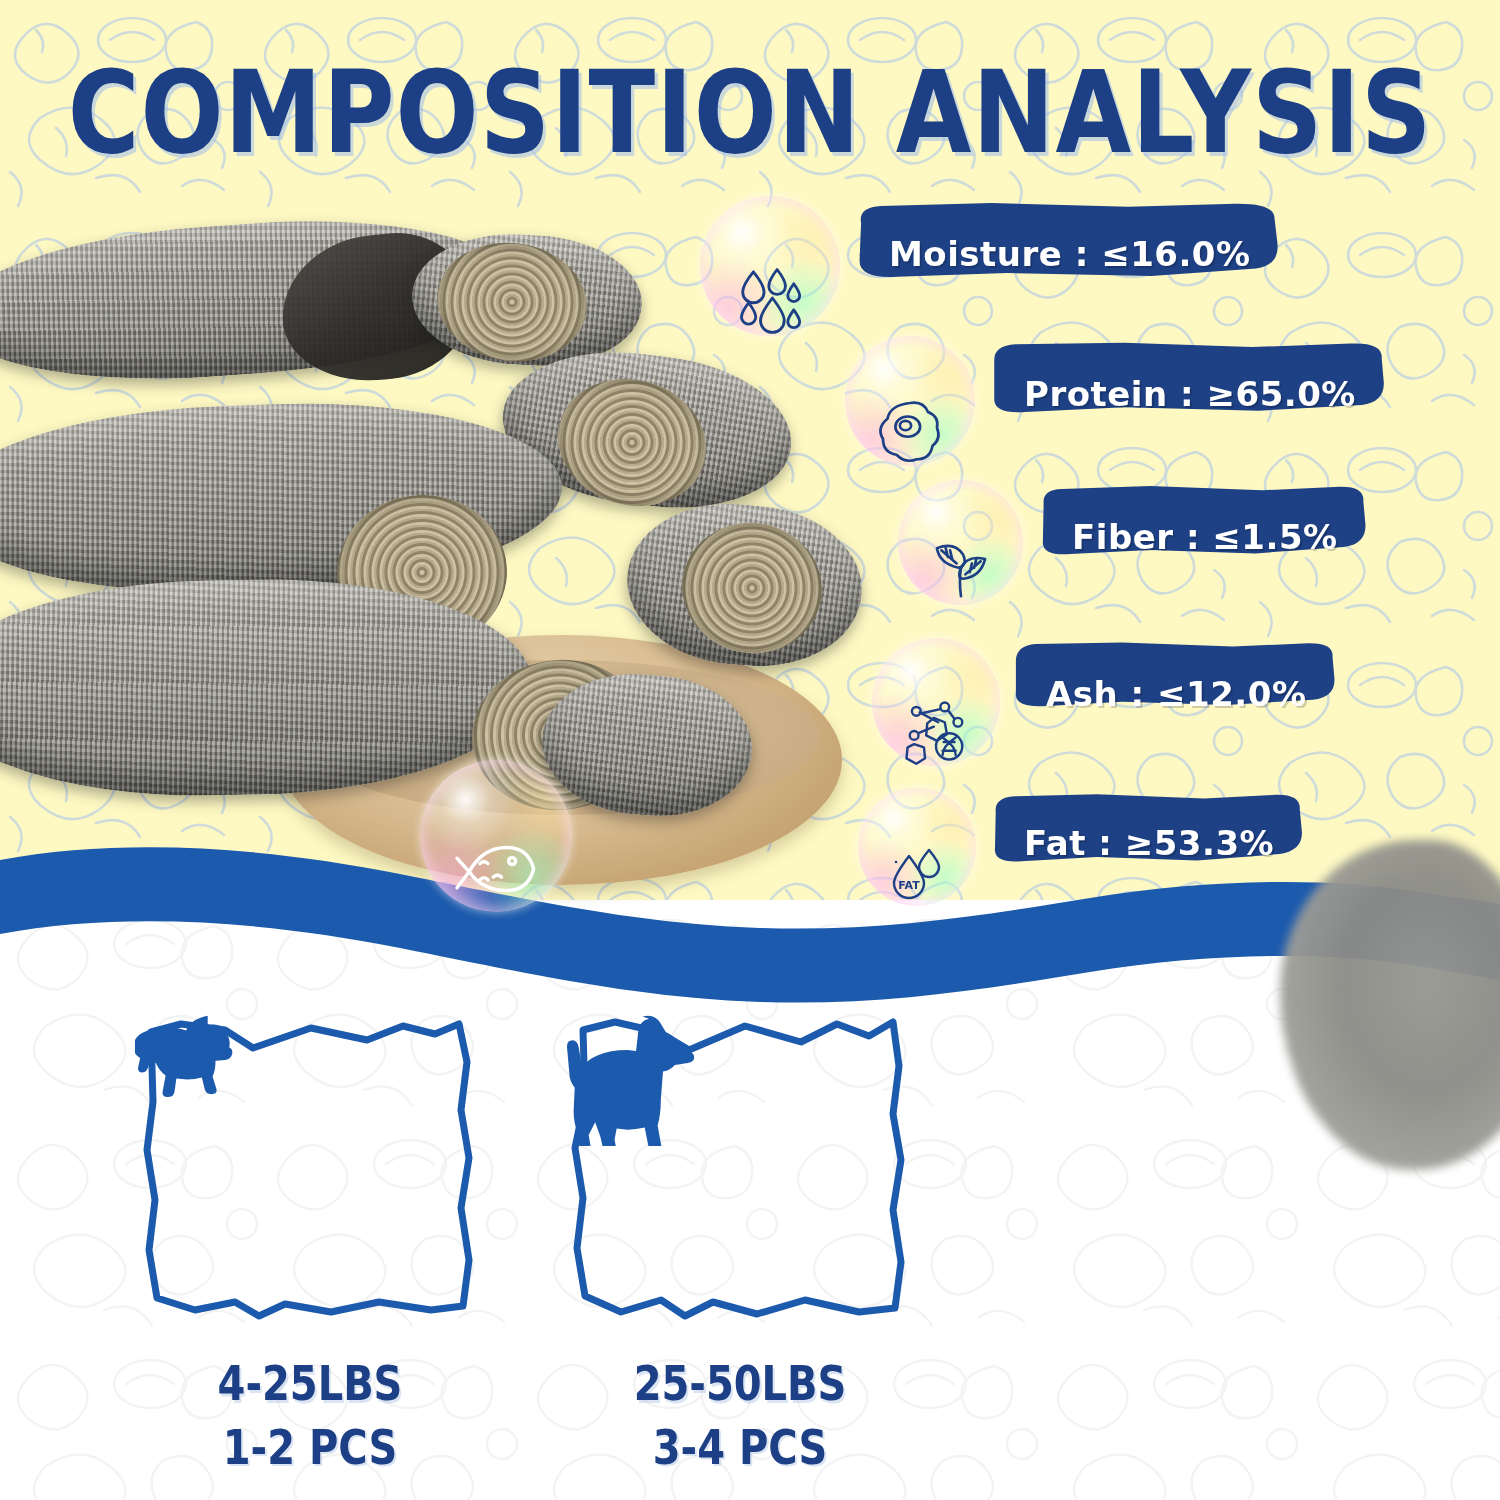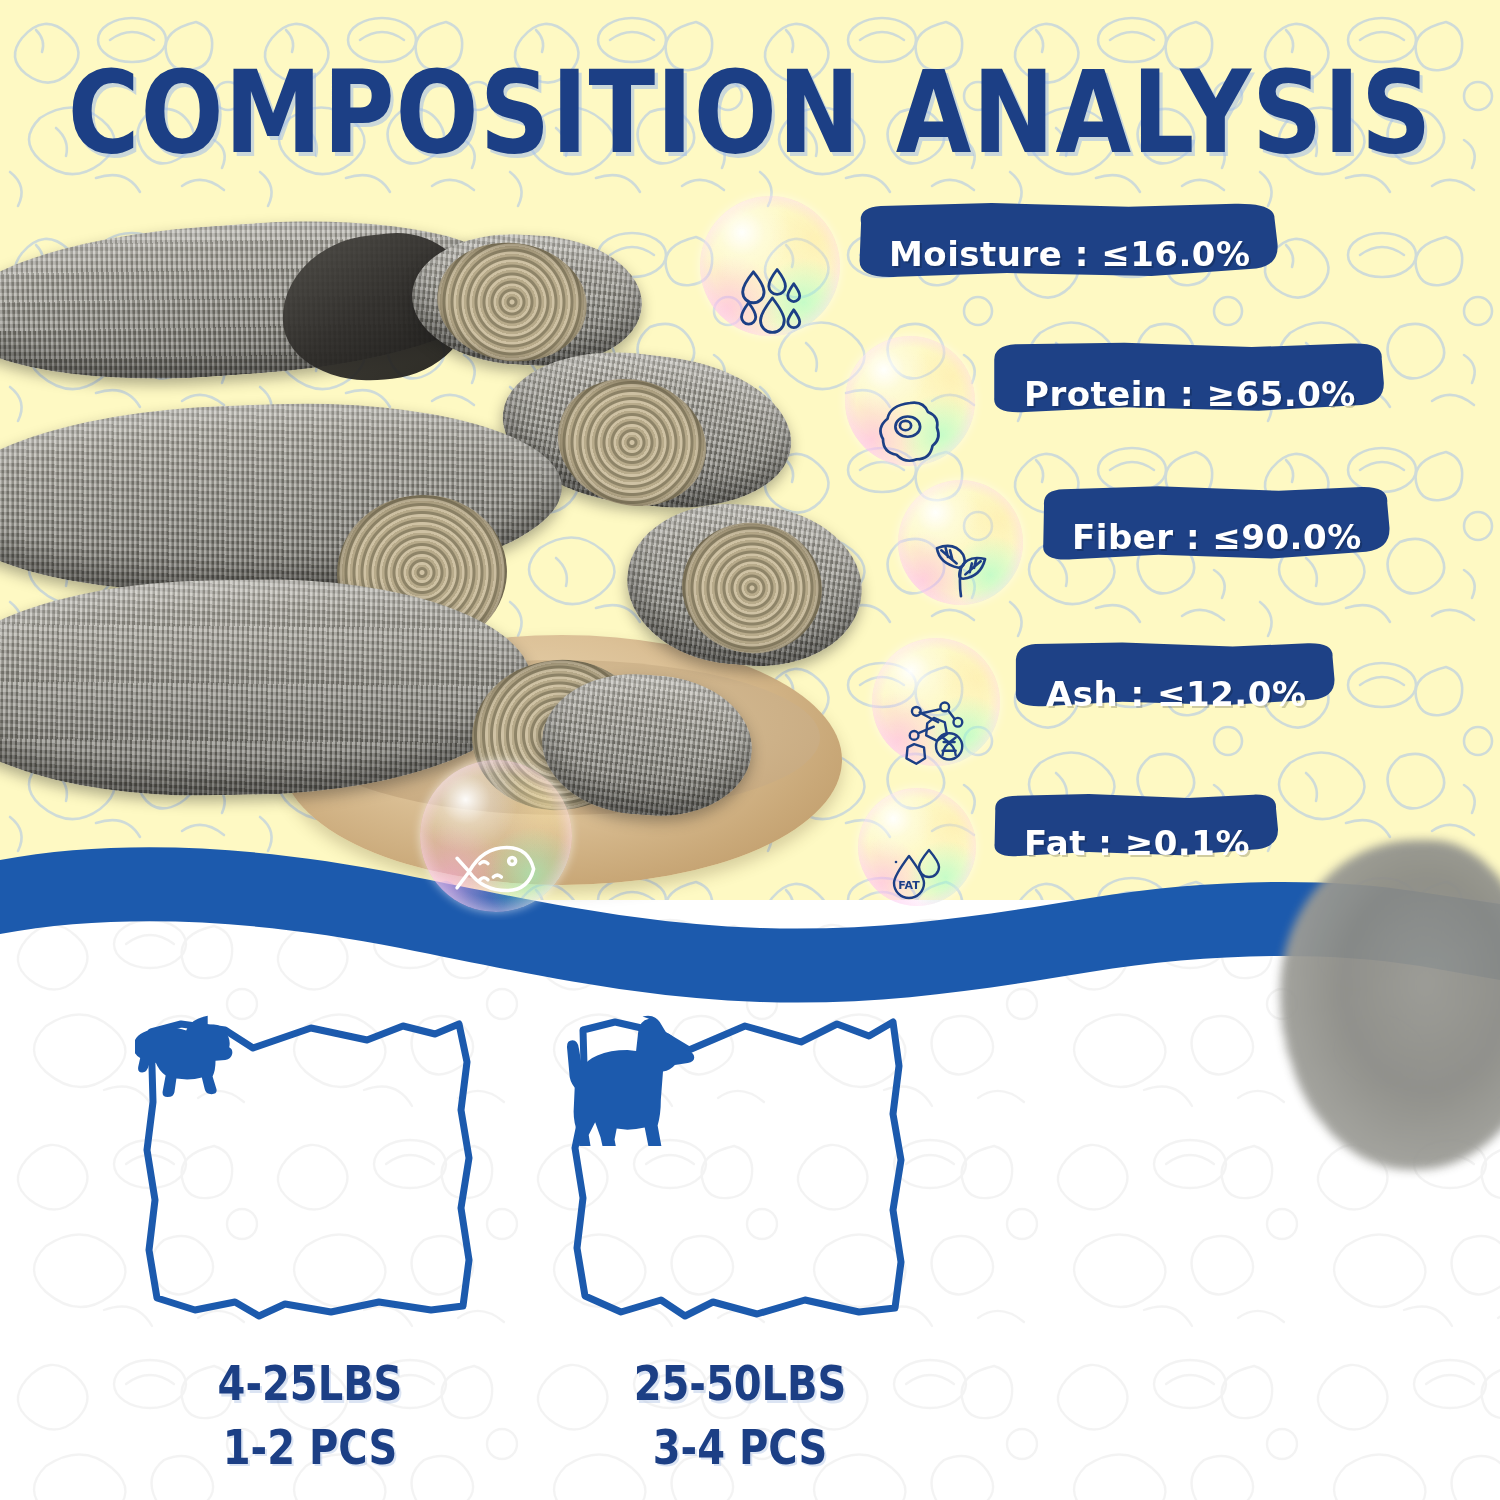--- a/index.html
+++ b/index.html
@@ -264,21 +264,21 @@
           <path d="M14 14 L28 26 M18 12 L20 20 M24 22 L22 14"></path>
           <path d="M34 40 Q50 38 54 22 Q38 18 32 30 Q28 40 34 40z"></path>
           <path d="M50 24 L36 36 M46 22 L44 30 M40 34 L42 26"></path>
           <path d="M32 56 Q30 42 32 30"></path>
         </svg>
       </div>
       <div class="brush-label" style="left:348px;top:296px;height:106px;">
         <svg class="brush-bg" viewBox="0 0 470 106" preserveAspectRatio="none">
           <path d="M8,28 Q6,8 34,7 L160,3 L320,9 L430,4 Q466,3 464,25 L467,58 Q468,86 436,90 L310,99 L160,94 L46,100 Q4,103 7,80 Z" fill="#1e4186"></path>
         </svg>
-        <span class="txt">Fiber : ≤90.0%</span>
+        <span class="txt">Fiber : ≤1.5%</span>
       </div>
     </div>
 
     <div class="nrow">
       <div class="bubble" style="left:182px;top:450px;width:128px;height:128px;">
         <svg width="70" height="70" viewBox="0 0 64 64" fill="none" stroke="#1c3f85" stroke-width="2.2" stroke-linecap="round" stroke-linejoin="round">
           <circle cx="14" cy="14" r="4"></circle>
             <circle cx="40" cy="10" r="4"></circle>
           <circle cx="52" cy="24" r="4"></circle>
             <circle cx="12" cy="36" r="4"></circle>
@@ -303,21 +303,21 @@
           <path d="M44 8 q10 12 10 17 a10 10 0 0 1-20 0 q0-5 10-17z"></path>
           <path d="M24 14 q15 20 15 27 a15 15 0 0 1-30 0 q0-7 15-27z"></path>
           <text x="24" y="47" font-family="DejaVu Sans, sans-serif" font-size="11" font-weight="bold" fill="#1c3f85" stroke="none" text-anchor="middle">FAT</text>
           <circle cx="11" cy="20" r="1.3" fill="#1c3f85" stroke="none"></circle>
         </svg>
       </div>
       <div class="brush-label" style="left:300px;top:604px;height:102px;">
         <svg class="brush-bg" viewBox="0 0 440 102" preserveAspectRatio="none">
           <path d="M8,28 Q6,8 34,6 L150,3 L300,9 L400,4 Q436,3 434,25 L437,56 Q438,82 406,87 L290,96 L150,91 L44,97 Q4,100 7,78 Z" fill="#1e4186"></path>
         </svg>
-        <span class="txt">Fat : ≥0.1%</span>
+        <span class="txt">Fat : ≥53.3%</span>
       </div>
     </div>
   </div>
 
   <svg class="wave" viewBox="0 0 1500 200" preserveAspectRatio="none">
     <path d="M0,40 C120,18 260,26 400,54 C540,82 640,104 760,108 C880,112 980,96 1090,78 C1200,60 1320,56 1420,72 L1500,84 L1500,160 L1420,146 C1320,130 1200,134 1090,152 C980,170 880,186 760,182 C640,178 540,156 400,128 C260,100 120,92 0,114 Z" fill="#1c5aad"></path>
   </svg>
 
   <div class="bottom-section">
     <svg class="doodle-bg-light" viewBox="0 0 1500 600" preserveAspectRatio="none">

